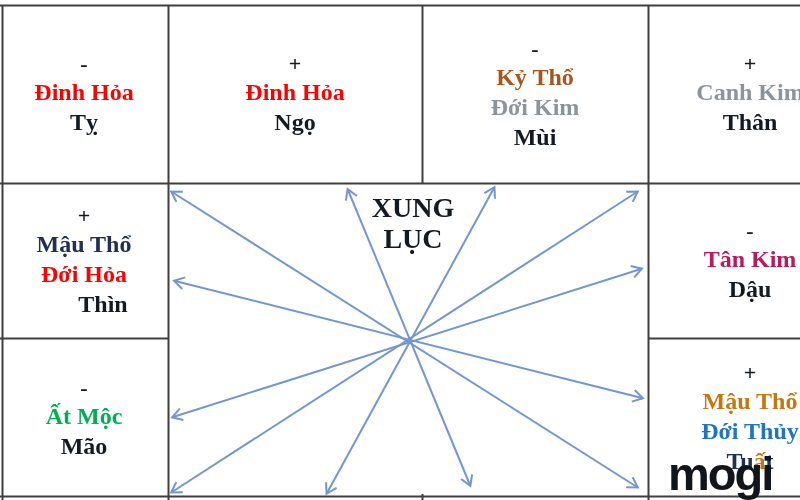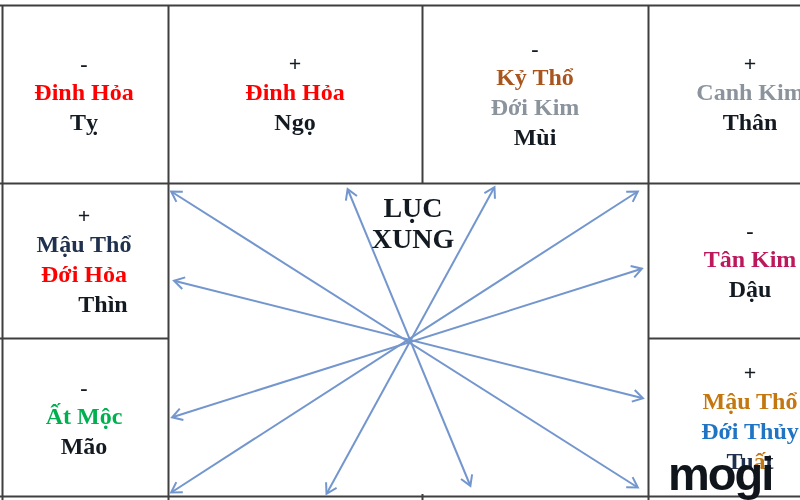--- a/index.html
+++ b/index.html
@@ -110,19 +110,19 @@
       <div class="tline"><span style="color: rgb(19, 26, 34);">Mão</span></div>
     </div>
   <div class="cell c-tuat">
       <div class="sign">+</div>
       <div class="tline"><span style="color: rgb(196, 119, 14);">Mậu Thổ</span></div>
       <div class="tline"><span style="color: rgb(31, 116, 196);">Đới Thủy</span></div>
       <div class="tline"><span style="color: rgb(32, 48, 79);">Tu</span><span style="color: rgb(196, 119, 14);">ấ</span><span style="color: rgb(32, 48, 79);">t</span></div>
     </div>
 
   <div class="center-title">
+    <div>XUNG</div>
     <div>LỤC</div>
-    <div>XUNG</div>
   </div>
 
   <div class="watermark">mogi</div>
 
 </div>
 
 </body></html>

